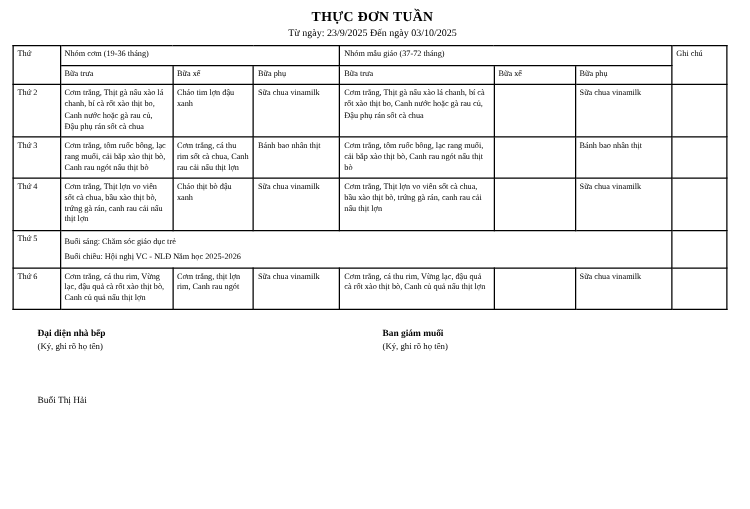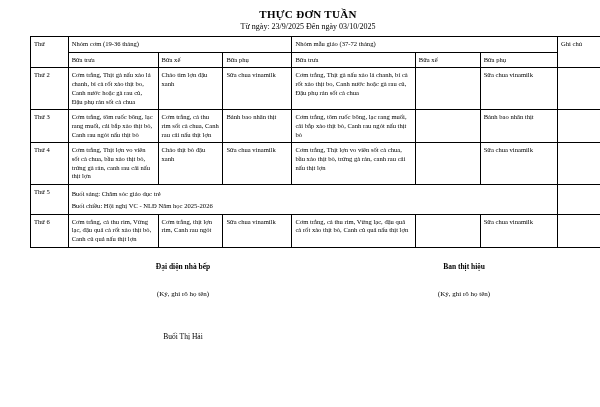--- a/index.html
+++ b/index.html
@@ -12,21 +12,21 @@
     height: 407px;
     font-family: "Liberation Serif", serif;
     color: #000000;
     overflow: hidden;
   }
   .page {
     position: relative;
     width: 600px;
     height: 342px;
     box-sizing: border-box;
-    padding: 6px 14px 0 30px;
+    padding: 6px 14px 0 10px;
   }
   .doc-title {
     text-align: center;
     font-size: 11px;
     font-weight: bold;
     letter-spacing: 0.3px;
     margin: 2px 0 2px 0;
   }
   .doc-subtitle {
     text-align: center;
@@ -71,27 +71,27 @@
   .col-m3 { width: 74px; }
   .col-note { width: 42px; }
 
   .signatures {
     position: relative;
     width: 572px;
     margin-top: 14px;
     display: flex;
   }
   .sig-block {
-    text-align: center;
+    text-align: left;
     font-size: 7.5px;
   }
   .sig-left { width: 50%; padding-left: 20px; box-sizing: border-box;}
   .sig-right { width: 50%; padding-left: 10px; box-sizing: border-box;}
   .sig-title { font-weight: bold; }
-  .sig-sub { font-size: 7px; margin-top: 19px;}
+  .sig-sub { font-size: 7px; margin-top: 2px;}
   .sig-name { font-size: 7.5px; margin-top: 34px;}
 </style>
 </head>
 <body>
 
 <div class="page">
 
   <div class="doc-title">THỰC ĐƠN TUẦN</div>
   <div class="doc-subtitle">Từ ngày: 23/9/2025 Đến ngày 03/10/2025</div>
 
@@ -174,18 +174,18 @@
     </tbody>
   </table>
 
   <div class="signatures">
     <div class="sig-block sig-left">
       <div class="sig-title">Đại diện nhà bếp</div>
       <div class="sig-sub">(Ký, ghi rõ họ tên)</div>
       <div class="sig-name">Buổi Thị Hải</div>
     </div>
     <div class="sig-block sig-right">
-      <div class="sig-title">Ban thịt hiệu</div>
+      <div class="sig-title">Ban giám muối</div>
       <div class="sig-sub">(Ký, ghi rõ họ tên)</div>
     </div>
   </div>
 
 </div>
 
 </body></html>

